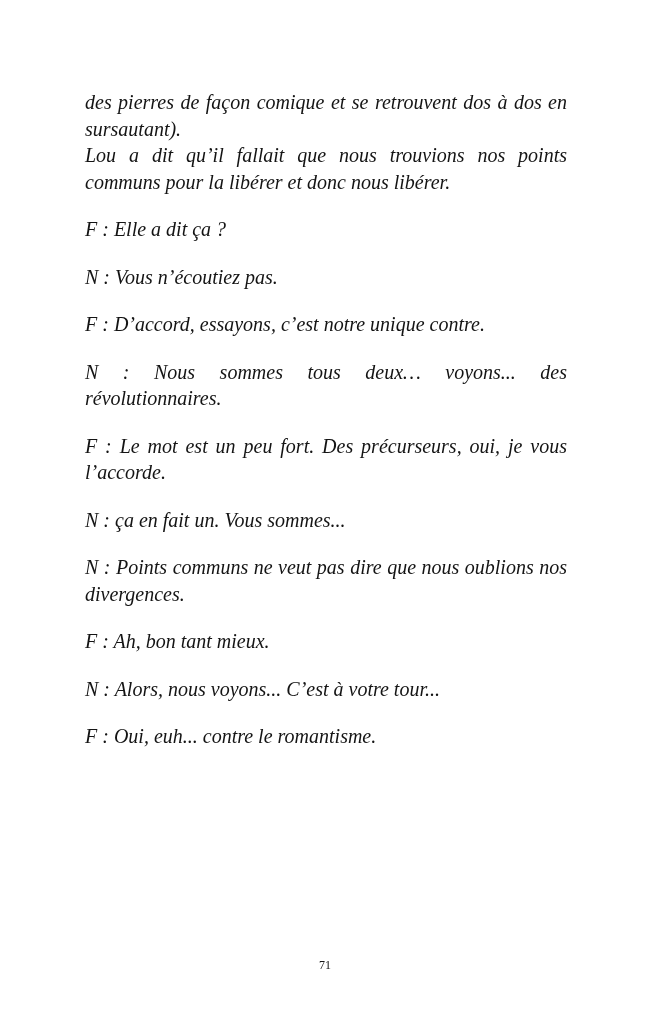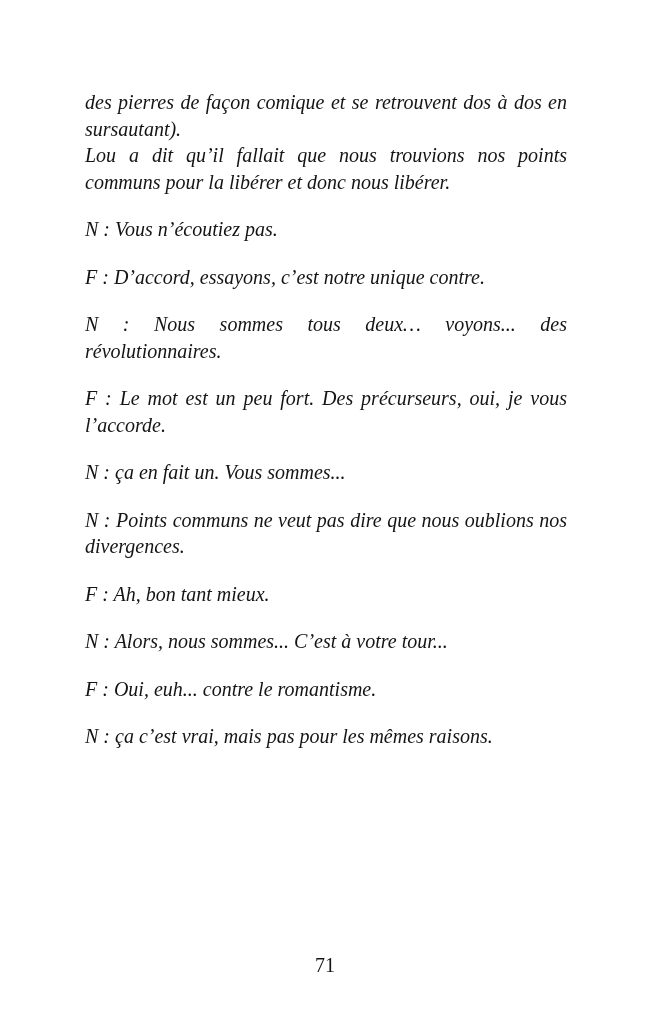--- a/index.html
+++ b/index.html
@@ -33,39 +33,39 @@
   }
   .para.dialogue {
     margin-top: 21px;
   }
   .page-number {
     position: absolute;
     top: 952px;
     left: 0;
     width: 100%;
     text-align: center;
-    font-size: 20px;
+    font-size: 12px;
     line-height: 26px;
   }
 </style>
 </head>
 <body>
 
 <div class="page">
 
   <div class="text-block">
     <p class="para stage">des pierres de façon comique et se retrouvent dos à dos en sursautant).</p>
     <p class="para">Lou a dit qu’il fallait que nous trouvions nos points communs pour la libérer et donc nous libérer.</p>
+    <p class="para dialogue">F : Elle a dit ça ?</p>
     <p class="para dialogue">N : Vous n’écoutiez pas.</p>
     <p class="para dialogue">F : D’accord, essayons, c’est notre unique contre.</p>
     <p class="para dialogue">N : Nous sommes tous deux… voyons... des révolutionnaires.</p>
     <p class="para dialogue">F : Le mot est un peu fort. Des précurseurs, oui, je vous l’accorde.</p>
     <p class="para dialogue">N : ça en fait un. Vous sommes...</p>
     <p class="para dialogue">N : Points communs ne veut pas dire que nous oublions nos divergences.</p>
     <p class="para dialogue">F : Ah, bon tant mieux.</p>
-    <p class="para dialogue">N : Alors, nous sommes... C’est à votre tour...</p>
+    <p class="para dialogue">N : Alors, nous voyons... C’est à votre tour...</p>
     <p class="para dialogue">F : Oui, euh... contre le romantisme.</p>
-    <p class="para dialogue">N : ça c’est vrai, mais pas pour les mêmes raisons.</p>
   </div>
 
   <div class="page-number">71</div>
 
 </div>
 
 </body></html>

